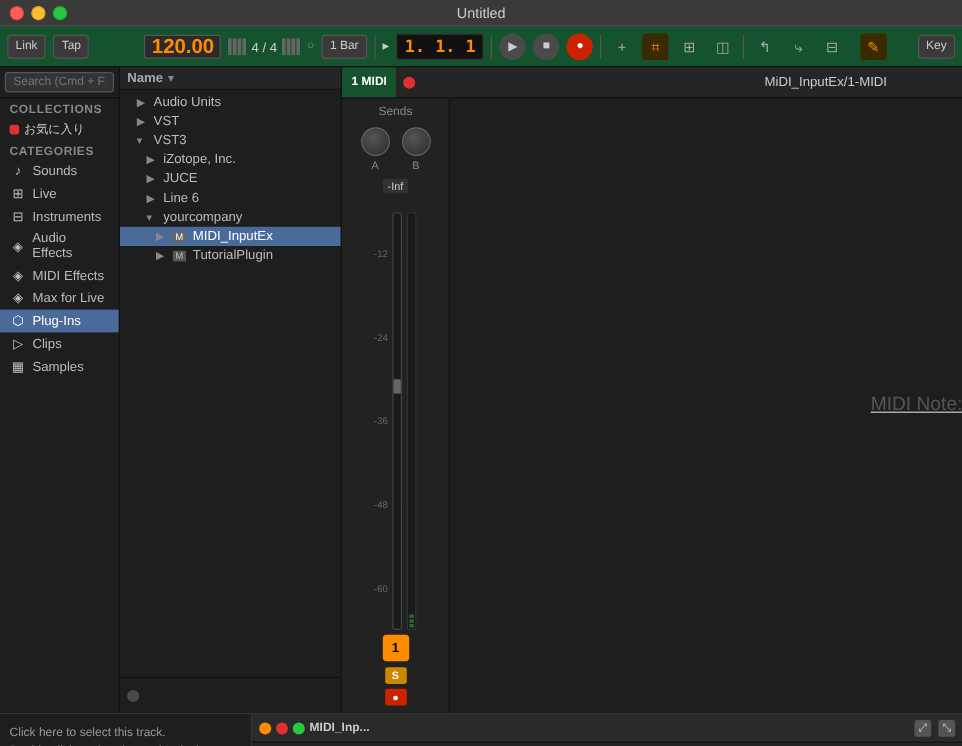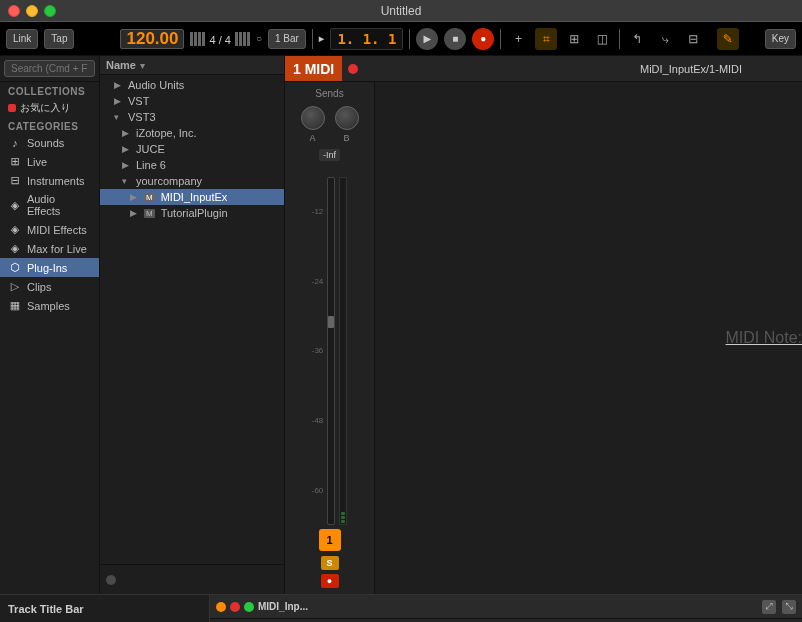--- a/index.html
+++ b/index.html
@@ -42,21 +42,21 @@
     .tl-max { background: #28c940; border: 1px solid #1aab29; }
     .title-bar-text {
       font-size: 12px;
       color: #ccc;
       font-weight: 500;
     }
 
     
     .toolbar {
       height: 34px;
-      background: #000000;
+      background: #14532d;
       display: flex;
       align-items: center;
       padding: 0 6px;
       gap: 6px;
       border-bottom: 1px solid #111;
     }
     .toolbar-btn {
       background: #3a3a3a;
       border: 1px solid #555;
       color: #ccc;
@@ -284,23 +284,23 @@
 
     
     .midi-track-header {
       height: 26px;
       background: #252525;
       display: flex;
       align-items: center;
       border-bottom: 1px solid #111;
     }
     .midi-label {
-      background: #c2410c;
+      background: #14532d;
       color: white;
-      font-size: 14px;
+      font-size: 10px;
       font-weight: bold;
       padding: 2px 8px;
       height: 100%;
       display: flex;
       align-items: center;
     }
     .midi-dot {
       width: 10px;
       height: 10px;
       background: #e03030;
@@ -757,21 +757,20 @@
       <div class="midi-note-area">
         <span class="midi-note-text">MIDI Note:</span>
       </div>
     </div>
   </div>
 </div>
 
 <div class="bottom-panel">
 
   <div class="info-panel">
-    <div class="info-title">Track Title Bar</div>
     <div class="info-body">
       Click here to select this track.<br>
       Double-click to view the track's devices<br>
       in the Device View; choose 'Delete' from<br>
       the Edit menu to delete the track;<br>
       choose 'Rename' from the Edit menu to<br>
       change the track's name; drag and drop<br>
       to reorder tracks. Devices can also be<br>
       dropped here to place them in the track.<br>
       Insert new tracks using the<br>

